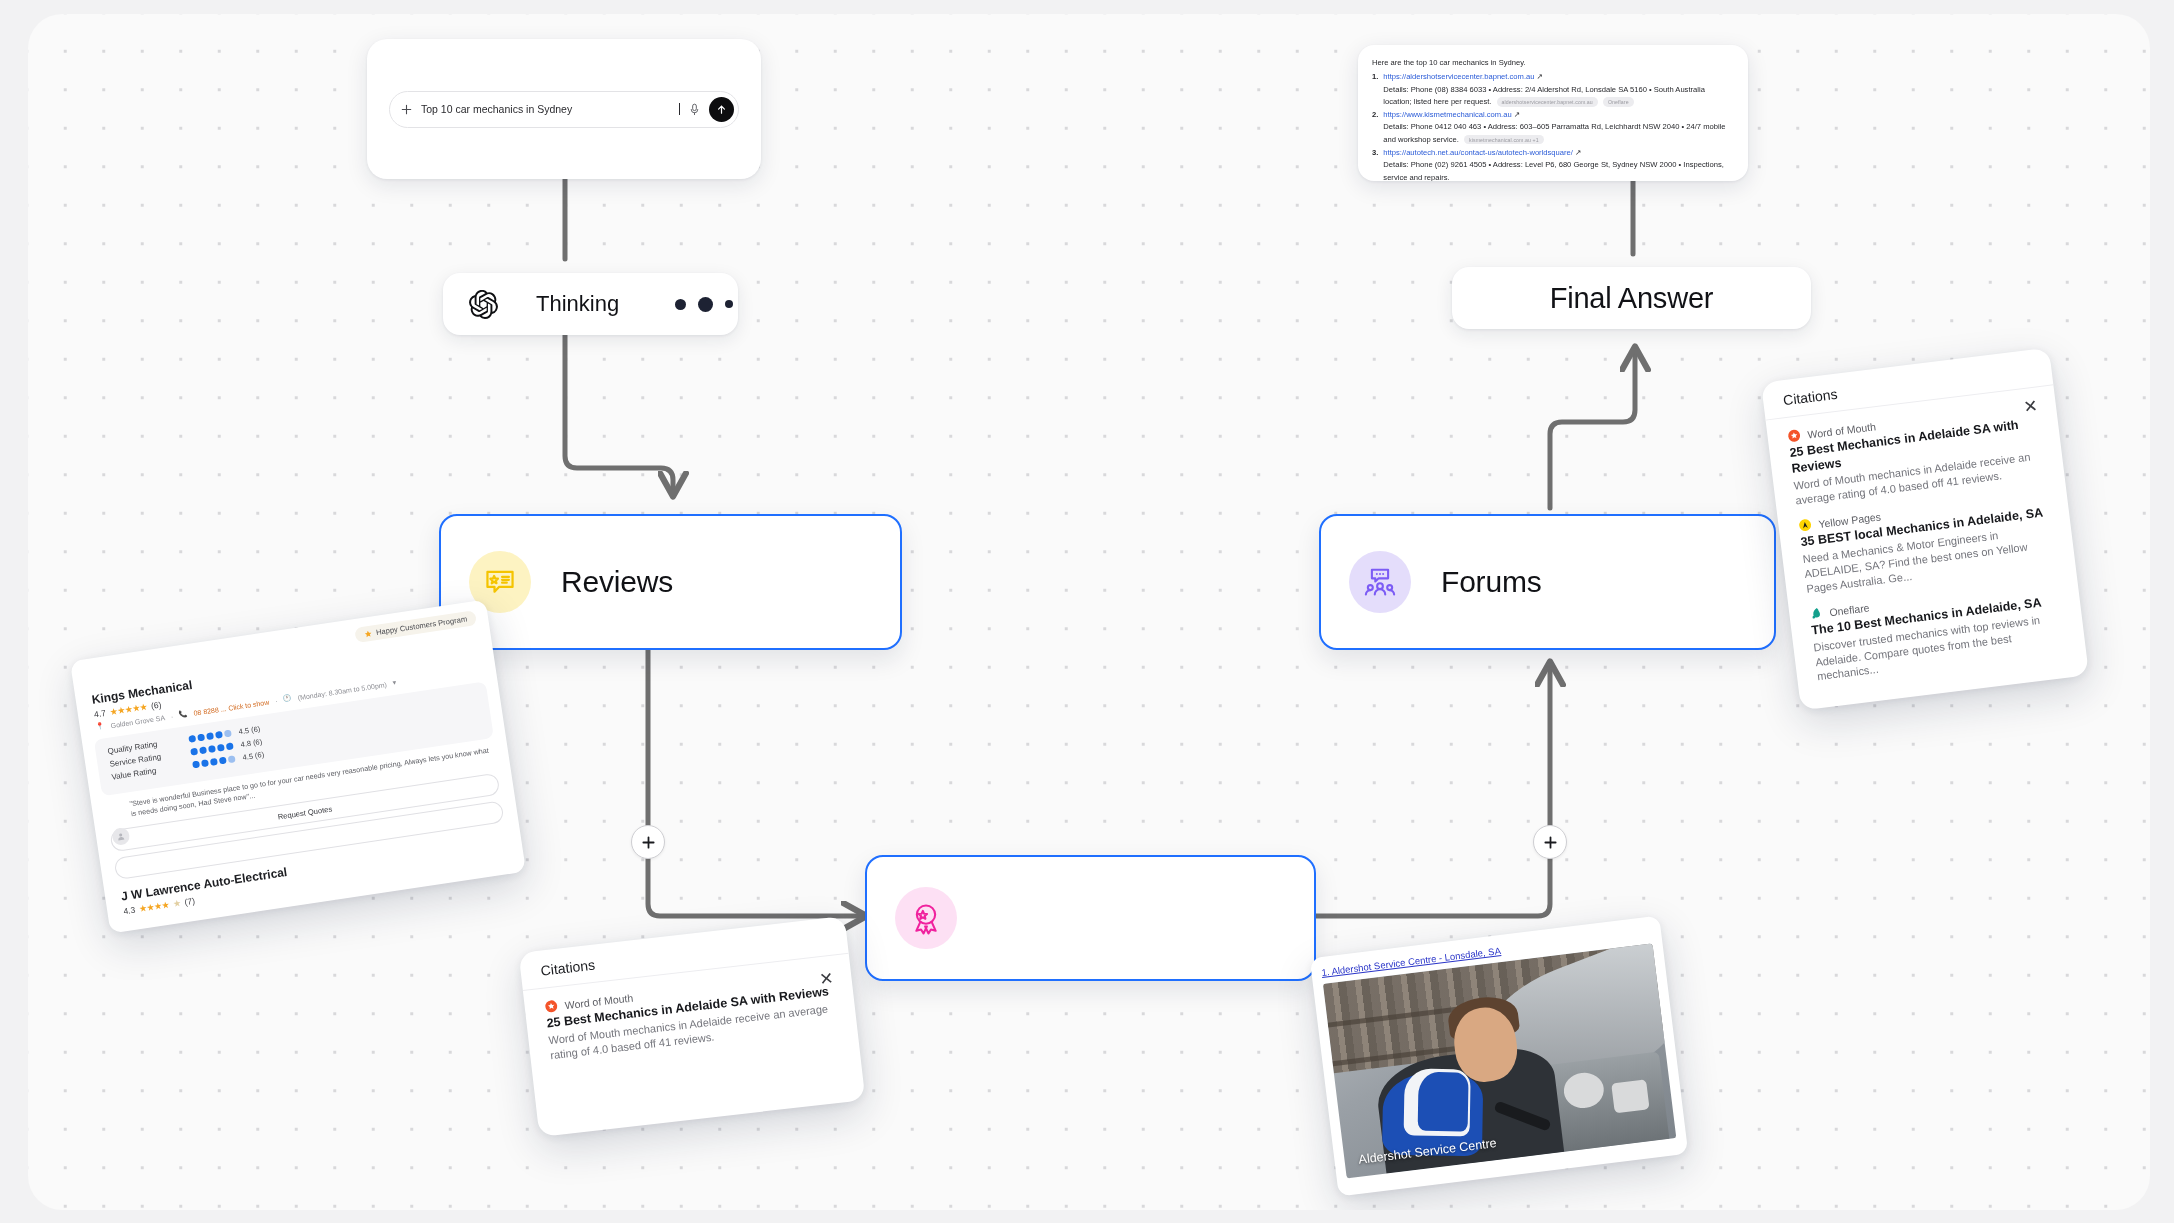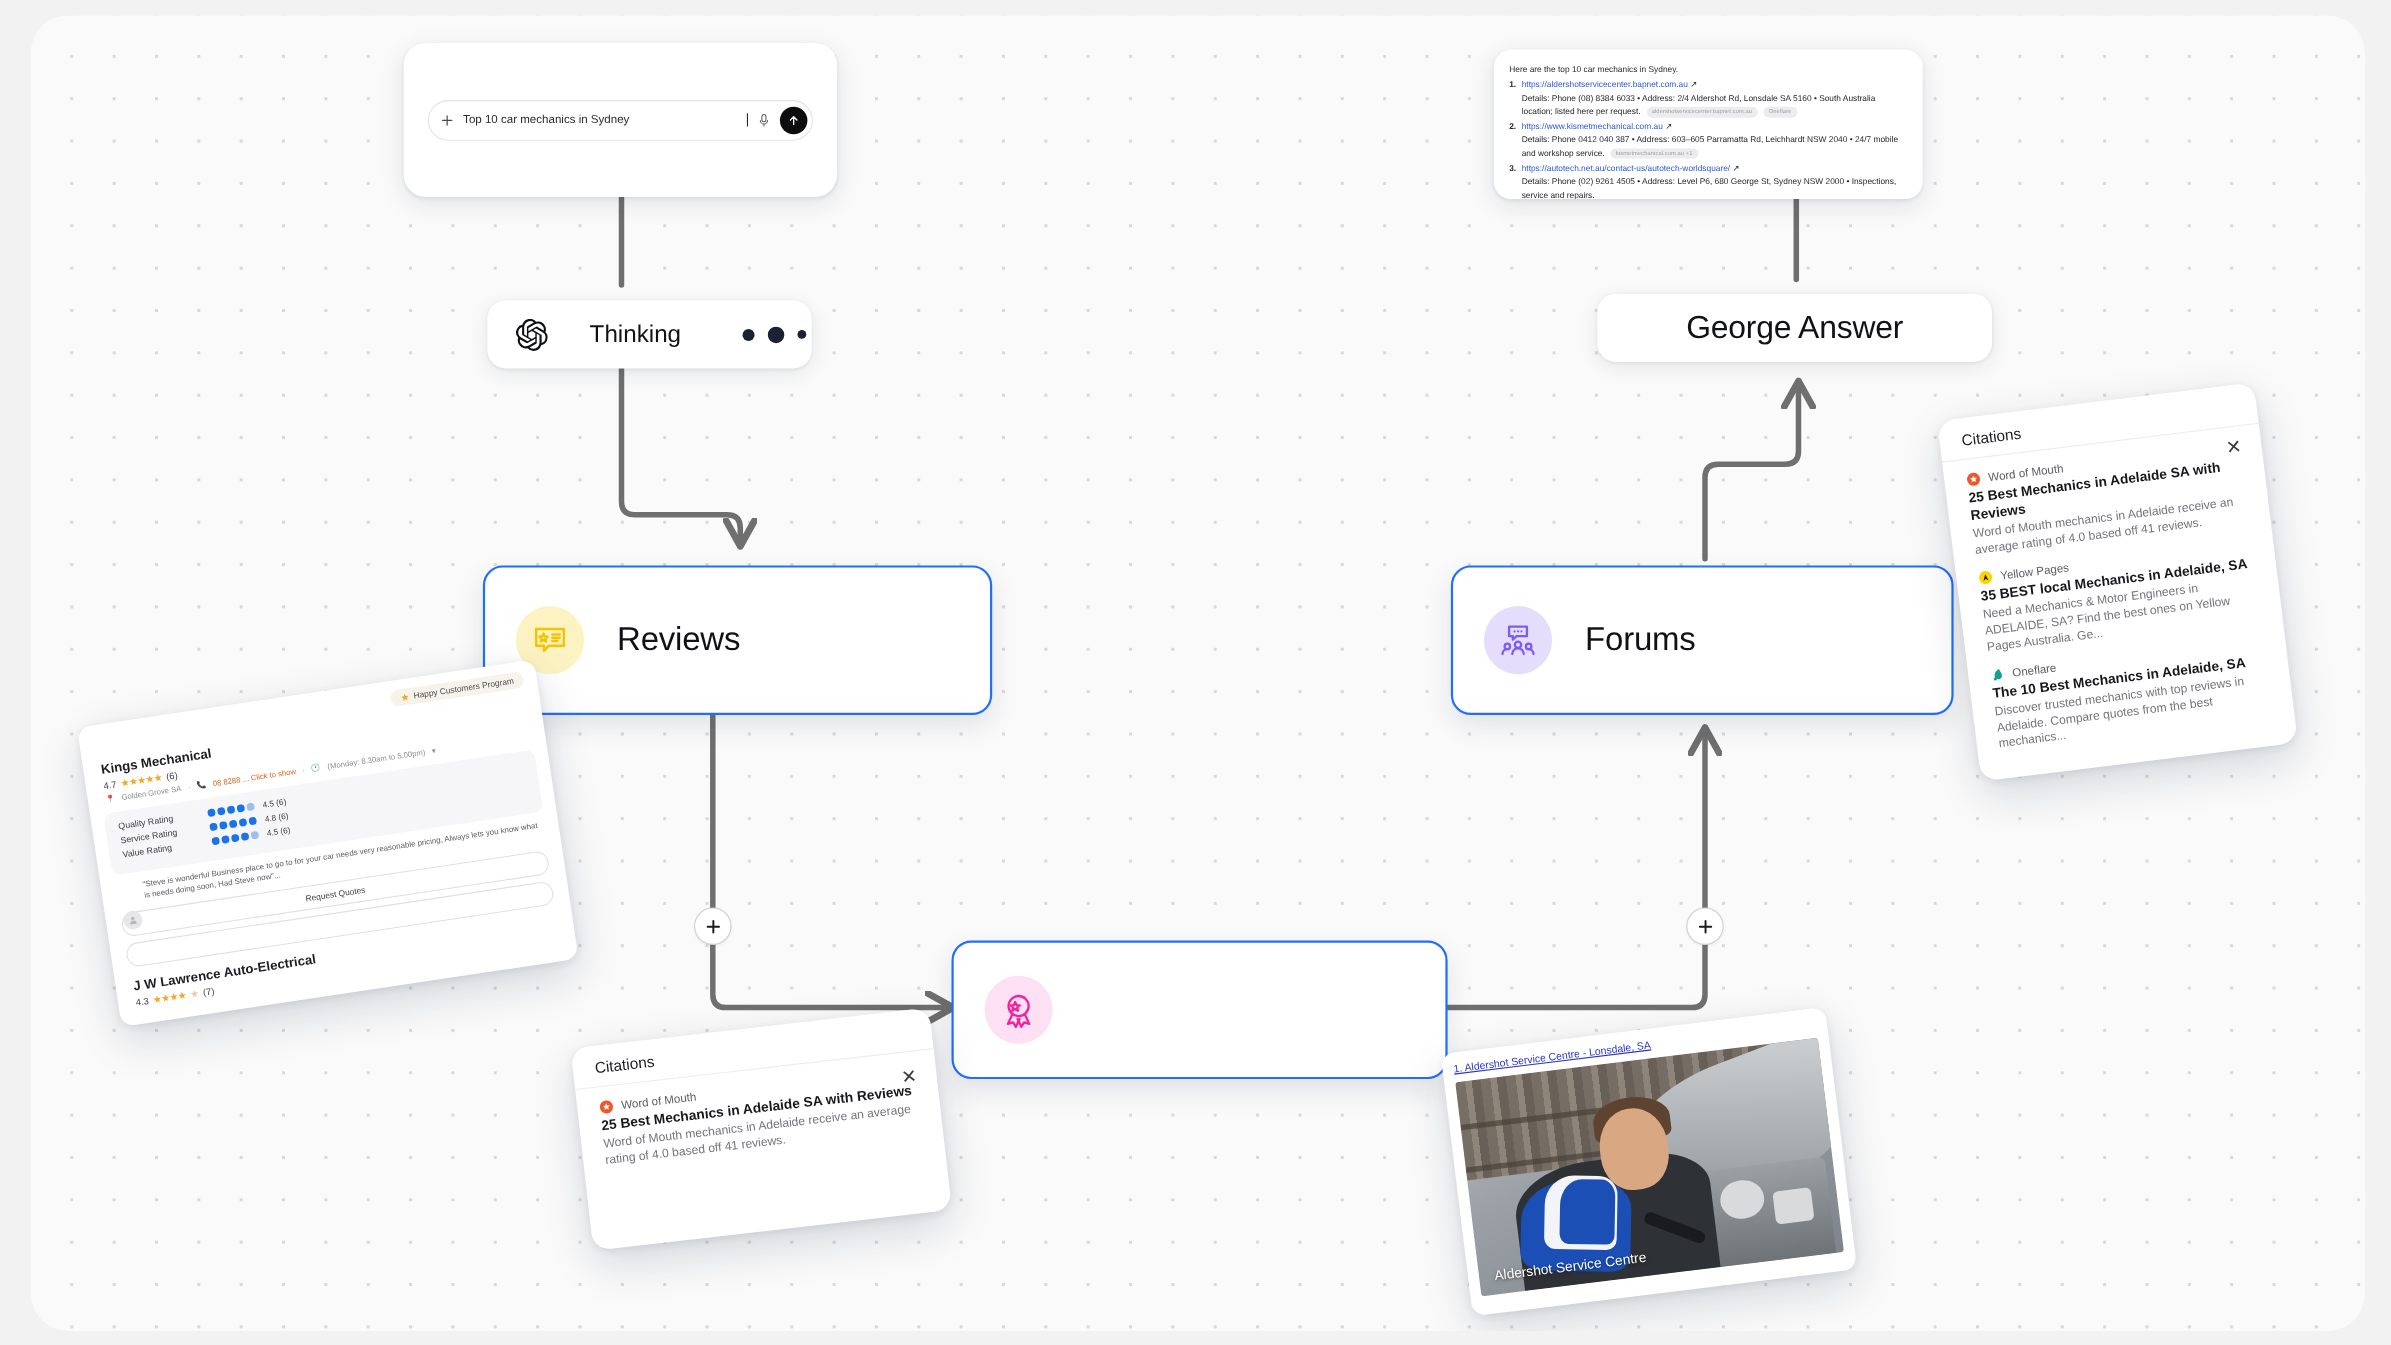--- a/index.html
+++ b/index.html
@@ -318,37 +318,37 @@
           <span class="ans-chip">aldershotservicecenter.bapnet.com.au</span>
           <span class="ans-chip">Oneflare</span>
         </span>
       </div>
 
       <div class="ans-item">
         <span class="ans-num">2.</span>
         <span class="ans-body">
           <span class="ans-url">https://www.kismetmechanical.com.au</span>
           <span> ↗</span><br>
-          <span>Details: Phone 0412 040 387 • Address: 603–605 Parramatta Rd, Leichhardt NSW 2040 • 24/7 mobile and workshop service.</span>
+          <span>Details: Phone 0412 040 463 • Address: 603–605 Parramatta Rd, Leichhardt NSW 2040 • 24/7 mobile and workshop service.</span>
           <span class="ans-chip">kismetmechanical.com.au +1</span>
         </span>
       </div>
 
       <div class="ans-item">
         <span class="ans-num">3.</span>
         <span class="ans-body">
           <span class="ans-url">https://autotech.net.au/contact-us/autotech-worldsquare/</span>
           <span> ↗</span><br>
           <span>Details: Phone (02) 9261 4505 • Address: Level P6, 680 George St, Sydney NSW 2000 • Inspections, service and repairs.</span>
         </span>
       </div>
     </div>
 
     <div class="node node-plain" id="final-answer-node">
-      <span id="final-answer-label">George Answer</span>
+      <span id="final-answer-label">Final Answer</span>
     </div>
 
     <div class="node node-selected" style="left:1291px; top:500px; width:457px; height:136px;">
       <div class="node-row">
         <span class="node-icon-wrap" style="background:#e4ddfb;">
           <svg width="34" height="34" viewBox="0 0 26 26" fill="none" stroke="#7c5cf5" stroke-width="1.6" stroke-linecap="round" stroke-linejoin="round">
             <path d="M6.8 3.6 h12.4 v6.6 h-7.2 l-2.6 2.4 v-2.4 h-2.6 z"></path>
             <circle cx="10.6" cy="6.9" r="0.75" fill="#7c5cf5" stroke="none"></circle>
             <circle cx="13" cy="6.9" r="0.75" fill="#7c5cf5" stroke="none"></circle>
             <circle cx="15.4" cy="6.9" r="0.75" fill="#7c5cf5" stroke="none"></circle>

